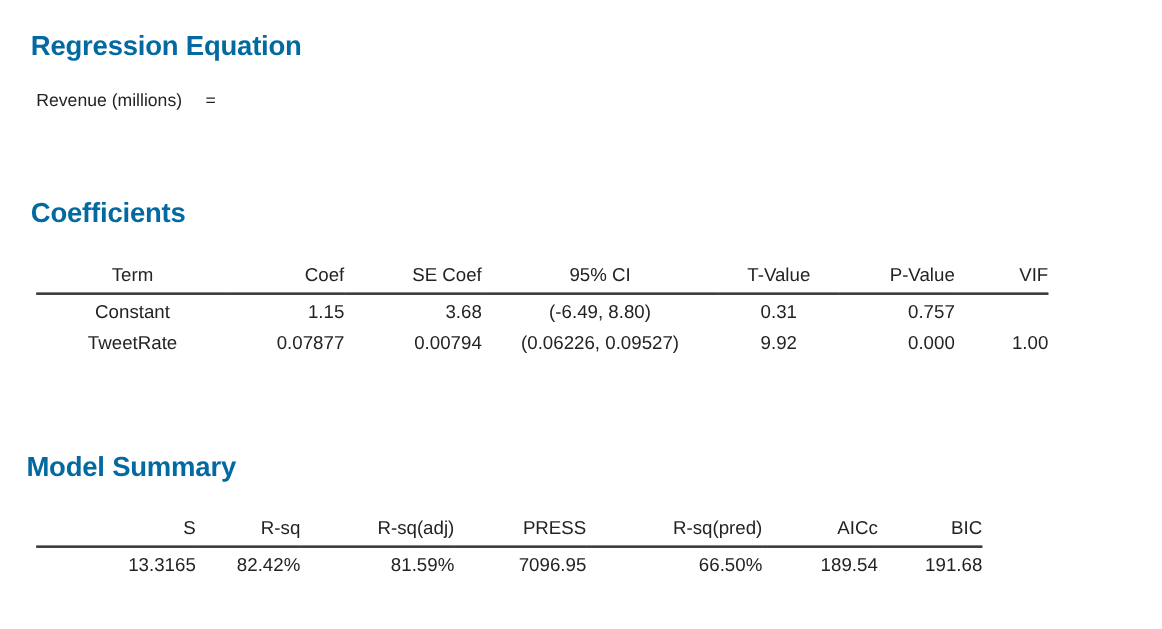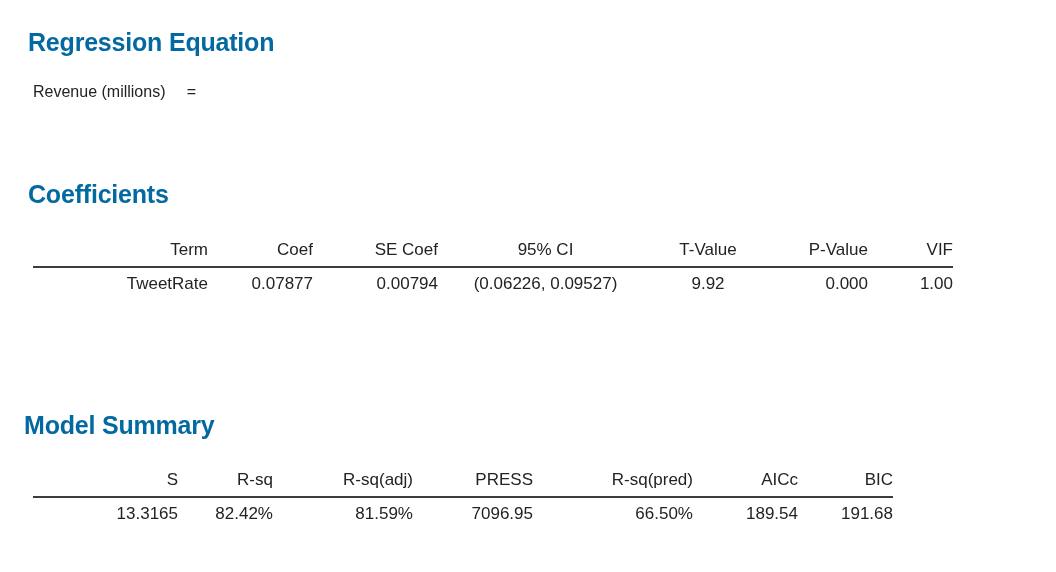--- a/index.html
+++ b/index.html
@@ -66,21 +66,21 @@
     white-space: nowrap;
     line-height: 1.45;
   }
   .stat-table thead th {
     border-bottom: 2px solid #3c3c3c;
     padding-bottom: 3px;
   }
   .stat-table tbody tr:first-child td { padding-top: 4px; }
 
   #table-coefficients { left: 33px; top: 236px; }
-  #table-coefficients .c-term   { width: 175px; text-align: right; }
+  #table-coefficients .c-term   { width: 175px; text-align: center; }
   #table-coefficients .c-coef   { width: 105px; text-align: right; }
   #table-coefficients .c-se     { width: 125px; text-align: right; }
   #table-coefficients .c-ci     { width: 215px; text-align: center; }
   #table-coefficients .c-tval   { width: 110px; text-align: center; }
   #table-coefficients .c-pval   { width: 105px; text-align: right; }
   #table-coefficients .c-vif    { width: 85px;  text-align: right; }
 
   
   #heading-model-summary { left: 24px; top: 411px; }
 
@@ -114,20 +114,29 @@
         <th class="c-coef">Coef</th>
         <th class="c-se">SE Coef</th>
         <th class="c-ci">95% CI</th>
         <th class="c-tval">T-Value</th>
         <th class="c-pval">P-Value</th>
         <th class="c-vif">VIF</th>
       </tr>
     </thead>
     <tbody>
       <tr>
+        <td class="c-term">Constant</td>
+        <td class="c-coef">1.15</td>
+        <td class="c-se">3.68</td>
+        <td class="c-ci">(-6.49, 8.80)</td>
+        <td class="c-tval">0.31</td>
+        <td class="c-pval">0.757</td>
+        <td class="c-vif"></td>
+      </tr>
+      <tr>
         <td class="c-term">TweetRate</td>
         <td class="c-coef">0.07877</td>
         <td class="c-se">0.00794</td>
         <td class="c-ci">(0.06226, 0.09527)</td>
         <td class="c-tval">9.92</td>
         <td class="c-pval">0.000</td>
         <td class="c-vif">1.00</td>
       </tr>
     </tbody>
   </table>

